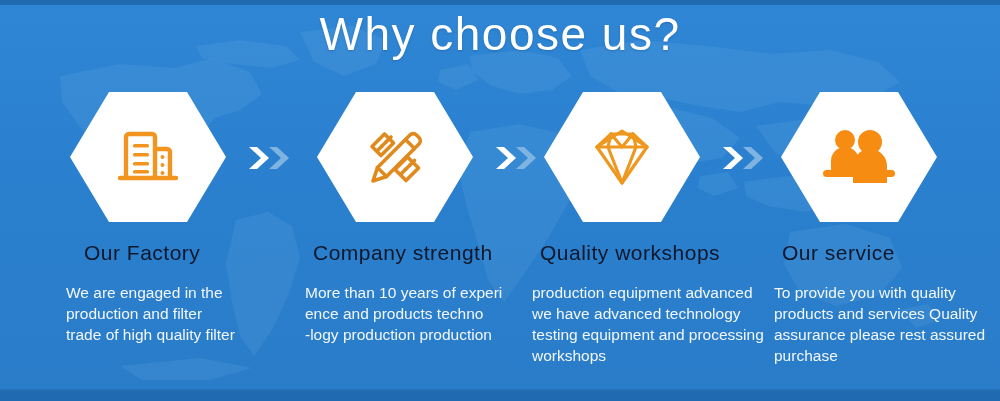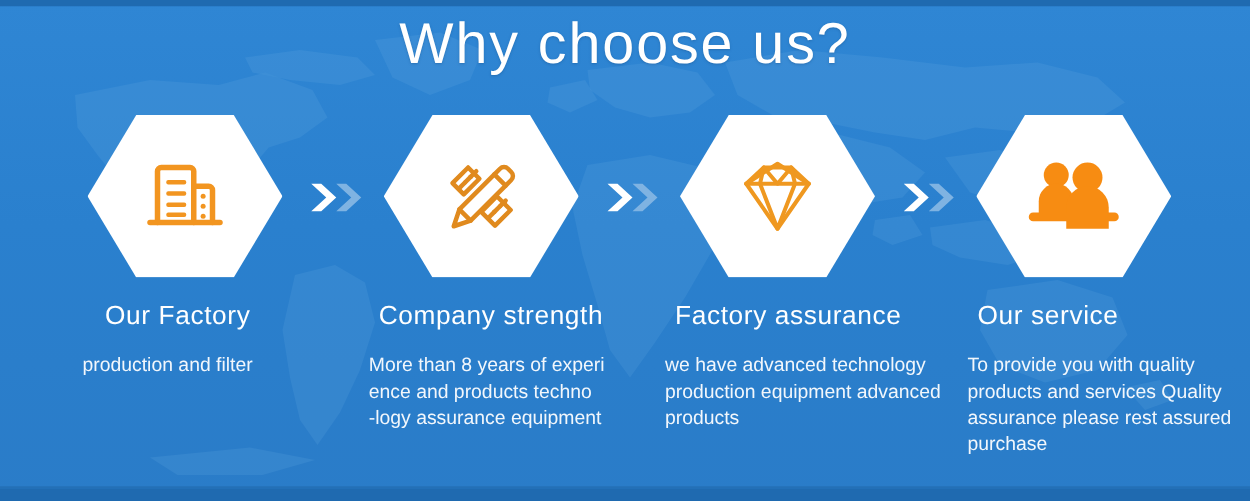--- a/index.html
+++ b/index.html
@@ -73,21 +73,21 @@
     top: 92px;
     width: 1000px;
     height: 300px;
   }
   .col {
     position: absolute;
     top: 0;
     width: 237px;
   }
   .col.c0 { left: 58px; }
-  .col.c1 { left: 295px; }
+  .col.c1 { left: 305px; }
   .col.c2 { left: 532px; }
   .col.c3 { left: 769px; }
 
   
   .hex-wrap {
     position: relative;
     width: 237px;
     height: 130px;
   }
   .hex {
@@ -115,21 +115,21 @@
   }
   .chev svg { display: block; }
 
   
   .heading {
     position: absolute;
     top: 148px;
     left: 0;
     width: 237px;
     text-align: center;
-    color: #ffffff;
+    color: #0f172a;
     font-size: 21px;
     font-weight: 400;
     letter-spacing: 0.5px;
     line-height: 26px;
     white-space: nowrap;
   }
   .col.c1 .heading { text-align: left; padding-left: 8px; }
   .col.c2 .heading { text-align: left; padding-left: 8px; }
   .col.c3 .heading { text-align: left; padding-left: 13px; }
   .col.c0 .heading { text-align: left; padding-left: 26px; }
@@ -222,21 +222,23 @@
         </div>
         <div class="chev">
           <svg width="46" height="26" viewBox="0 0 46 26" aria-hidden="true">
             <path d="M2 2 L14 13 L2 24 L10 24 L22 13 L10 2 Z" fill="#ffffff"></path>
             <path d="M22 2 L34 13 L22 24 L30 24 L42 13 L30 2 Z" fill="#7fb3e2"></path>
           </svg>
         </div>
       </div>
       <div class="heading">Our Factory</div>
       <div class="body">
+        <span>We are engaged in the</span>
         <span>production and filter</span>
+        <span>trade of high quality filter</span>
       </div>
     </div>
 
     <div class="col c1">
       <div class="hex-wrap">
         <div class="hex">
           <span>
             <svg width="70" height="70" viewBox="0 0 70 70" aria-hidden="true">
               <g fill="none" stroke="#e08a1e" stroke-width="3.6" stroke-linejoin="round" stroke-linecap="round">
 
@@ -258,23 +260,23 @@
         </div>
         <div class="chev">
           <svg width="46" height="26" viewBox="0 0 46 26" aria-hidden="true">
             <path d="M2 2 L14 13 L2 24 L10 24 L22 13 L10 2 Z" fill="#ffffff"></path>
             <path d="M22 2 L34 13 L22 24 L30 24 L42 13 L30 2 Z" fill="#7fb3e2"></path>
           </svg>
         </div>
       </div>
       <div class="heading">Company strength</div>
       <div class="body">
-        <span>More than 8 years of experi</span>
+        <span>More than 10 years of experi</span>
         <span>ence and products techno</span>
-        <span>-logy assurance equipment</span>
+        <span>-logy production production</span>
       </div>
     </div>
 
     <div class="col c2">
       <div class="hex-wrap">
         <div class="hex">
           <span>
             <svg width="74" height="64" viewBox="0 0 74 64" aria-hidden="true">
               <g fill="none" stroke="#ef9820" stroke-width="3.2" stroke-linejoin="round" stroke-linecap="round">
                 <path d="M37 6 L62 22 L37 58 L12 22 Z"></path>
@@ -286,25 +288,26 @@
             </svg>
           </span>
         </div>
         <div class="chev">
           <svg width="46" height="26" viewBox="0 0 46 26" aria-hidden="true">
             <path d="M2 2 L14 13 L2 24 L10 24 L22 13 L10 2 Z" fill="#ffffff"></path>
             <path d="M22 2 L34 13 L22 24 L30 24 L42 13 L30 2 Z" fill="#7fb3e2"></path>
           </svg>
         </div>
       </div>
-      <div class="heading">Factory assurance</div>
+      <div class="heading">Quality workshops</div>
       <div class="body">
+        <span>production equipment advanced</span>
         <span>we have advanced technology</span>
-        <span>production equipment advanced</span>
-        <span>products</span>
+        <span>testing equipment and processing</span>
+        <span>workshops</span>
       </div>
     </div>
 
     <div class="col c3">
       <div class="hex-wrap">
         <div class="hex">
           <span>
             <svg width="78" height="64" viewBox="0 0 78 64" aria-hidden="true">
               <g fill="#f78c12">
                 <circle cx="25" cy="15" r="10"></circle>

